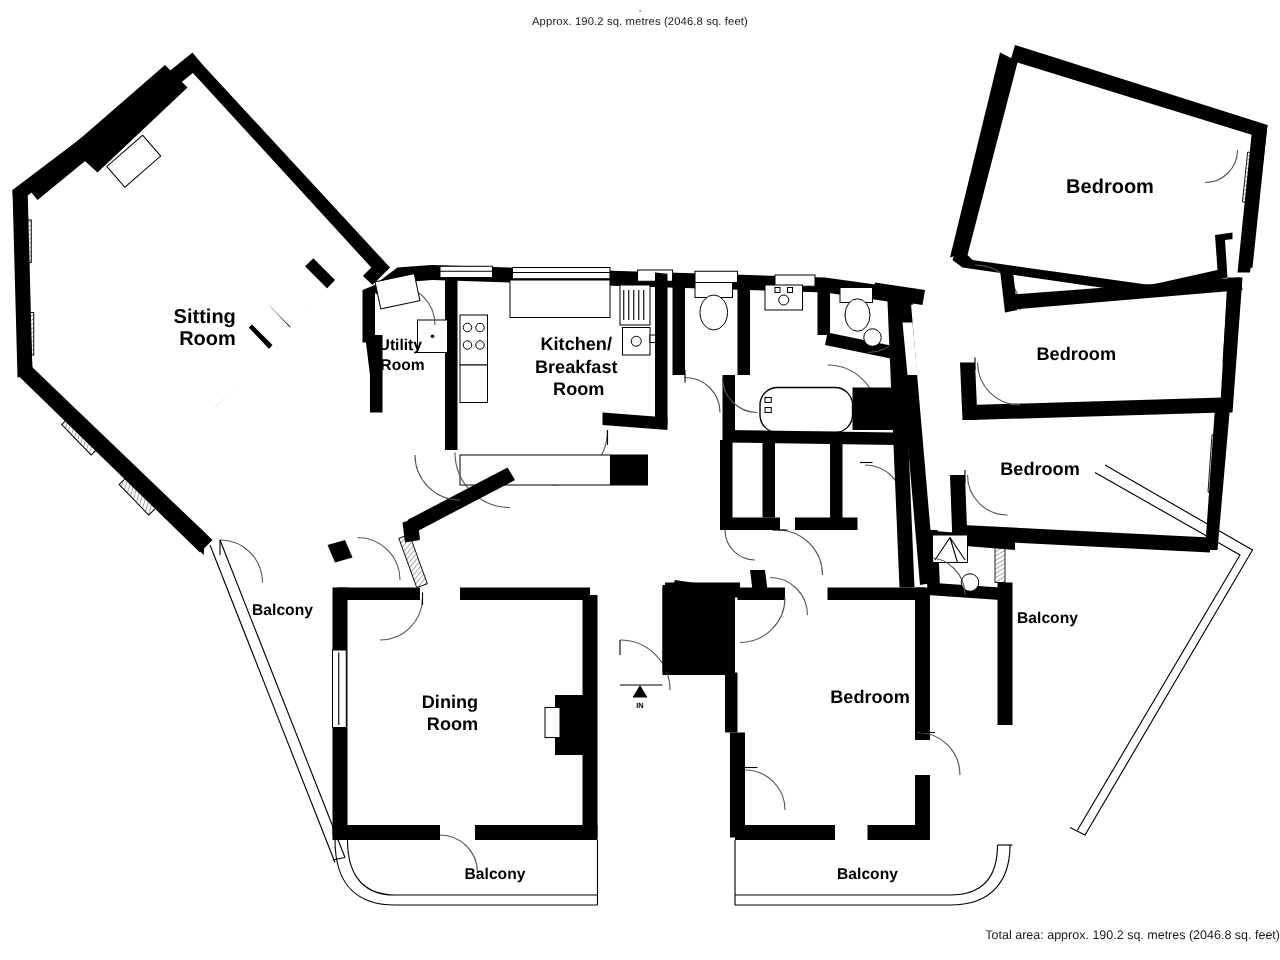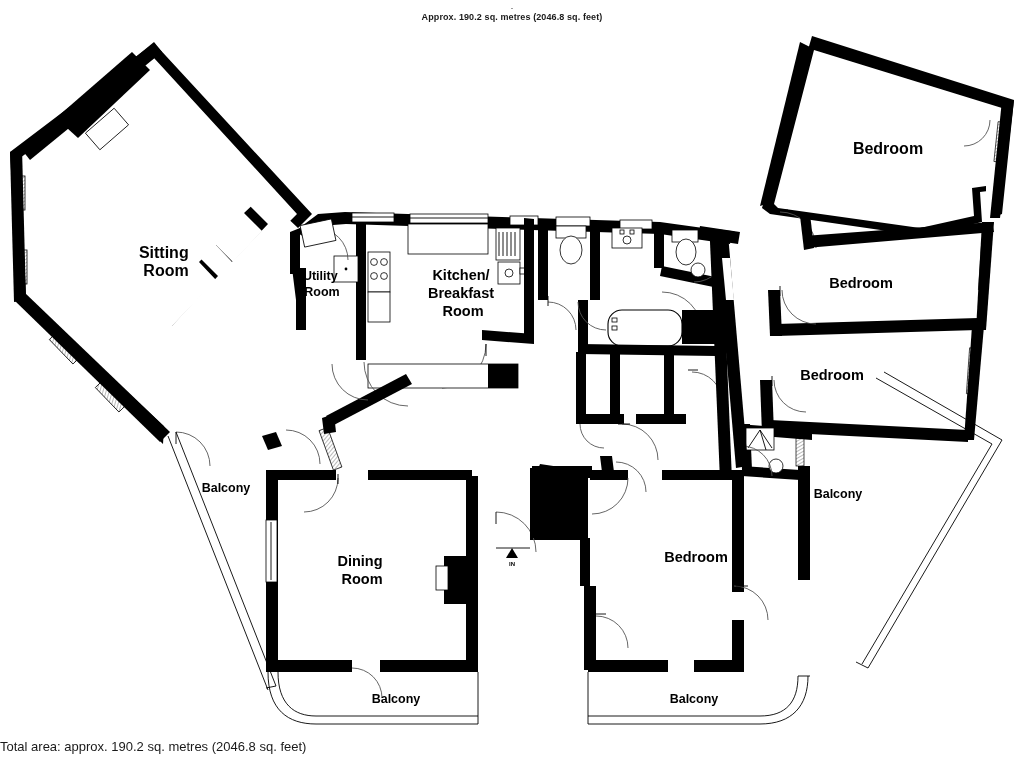--- a/index.html
+++ b/index.html
@@ -22,39 +22,38 @@
   }
   .header-note {
     position: absolute;
     top: 12px;
     left: 0;
     width: 1024px;
     text-align: center;
     font-size: 9px;
     color: #1a1a1a;
     letter-spacing: 0.1px;
-    font-weight: bold;
   }
   .header-dot {
     position: absolute;
     top: 5px;
     left: 0;
     width: 1024px;
     text-align: center;
     font-size: 9px;
     color: #1a1a1a;
     line-height: 6px;
   }
   .footer-note {
     position: absolute;
     bottom: 14px;
     left: 0;
-    width: 904px;
-    text-align: left;
-    font-size: 13px;
+    width: 1024px;
+    text-align: right;
+    font-size: 10px;
     color: #1a1a1a;
   }
   svg#plan-svg {
     position: absolute;
     top: 0;
     left: 0;
   }
   .rlabel {
     font-family: "Liberation Sans", sans-serif;
     font-weight: bold;

